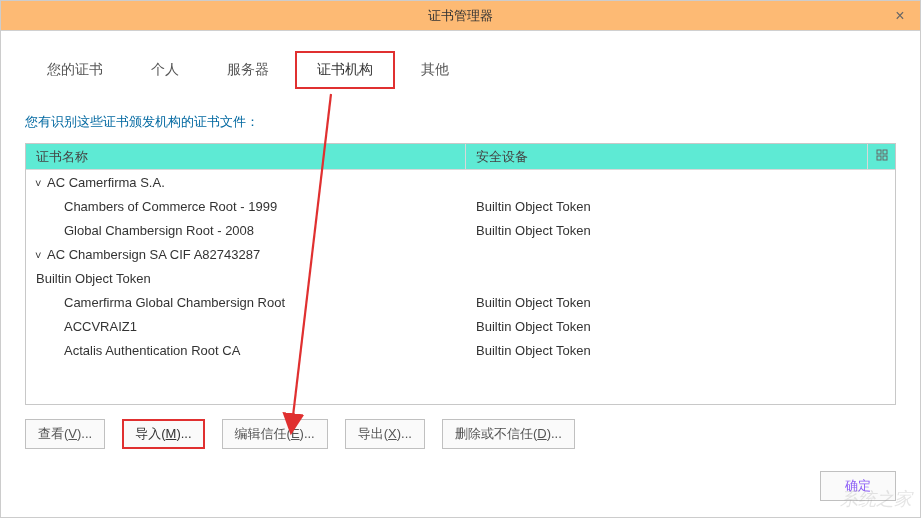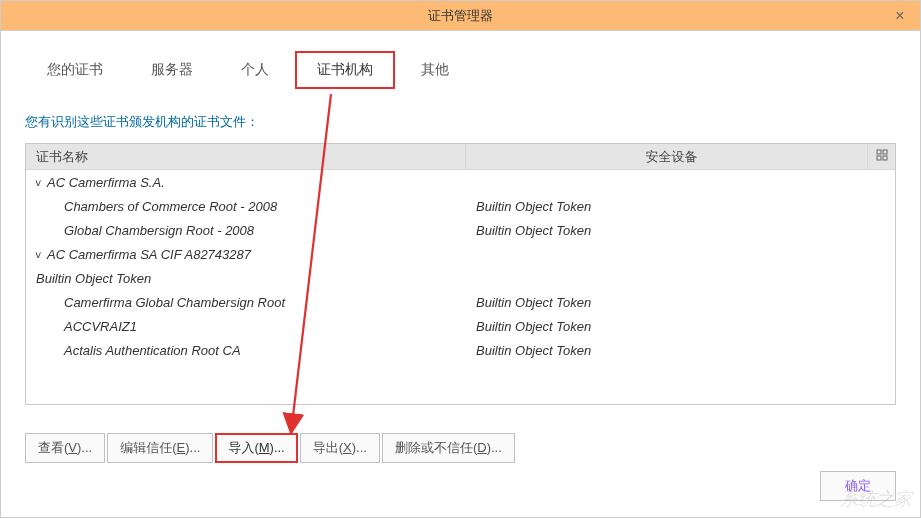--- a/index.html
+++ b/index.html
@@ -64,21 +64,21 @@
       font-size: 13px;
     }
     .table-wrap {
       border: 1px solid #c8c8c8;
       height: 262px;
       position: relative;
       display: flex;
       flex-direction: column;
     }
     .table-header {
-      background: #e5e5e5;
+      background: #5eead4;
       border-bottom: 1px solid #d8d8d8;
       display: flex;
       height: 26px;
       align-items: center;
       color: #444;
       font-size: 13px;
     }
     .col-name-h {
       flex: 0 0 440px;
       padding-left: 10px;
@@ -86,37 +86,35 @@
       height: 100%;
       display: flex;
       align-items: center;
     }
     .col-device-h {
       flex: 1;
       padding-left: 10px;
       height: 100%;
       display: flex;
       align-items: center;
-      justify-content: center;
     }
     .col-opts-h {
       flex: 0 0 28px;
       border-left: 1px solid #d8d8d8;
       display: flex;
       align-items: center;
       justify-content: center;
       height: 100%;
       cursor: pointer;
     }
     .table-body {
       flex: 1;
       overflow-y: scroll;
       overflow-x: hidden;
       background: #fff;
-      font-style: italic;
     }
     .table-body::-webkit-scrollbar { width: 16px; background: #f0f0f0; }
     .table-body::-webkit-scrollbar-thumb { background: #c8c8c8; }
     .table-body::-webkit-scrollbar-button { height: 16px; background: #e8e8e8; border:1px solid #d0d0d0; }
     .row {
       display: flex;
       height: 24px;
       align-items: center;
       font-size: 13px;
       color: #333;
@@ -126,23 +124,23 @@
       width: 10px;
       font-size: 11px;
       color: #333;
       margin-right: 2px;
     }
     .row.child .col-name { padding-left: 38px; }
     .row.group .col-name { padding-left: 9px; }
     .col-name { flex: 0 0 440px; white-space: nowrap; overflow: hidden; }
     .col-device { flex: 1; padding-left: 10px; color: #333; }
     .button-row {
-      margin-top: 28px;
-      display: flex;
-      gap: 2px;
+      margin-top: 14px;
+      display: flex;
+      gap: 17px;
     }
     .btn {
       background: #fafafa;
       border: 1px solid #c0c0c0;
       padding: 5px 12px;
       font-size: 13px;
       color: #555;
       cursor: pointer;
       font-family: inherit;
     }
@@ -184,22 +182,22 @@
   <span class="titlebar-title">证书管理器</span>
   <div class="close-btn">
     <span>×</span>
   </div>
 </div>
 
 <div class="content">
 
   <div class="tabs">
     <div class="tab"><span>您的证书</span></div>
+    <div class="tab"><span>个人</span></div>
     <div class="tab"><span>服务器</span></div>
-    <div class="tab"><span>个人</span></div>
     <div class="tab active"><span>证书机构</span></div>
     <div class="tab"><span>其他</span></div>
   </div>
 
   <div class="description">您有识别这些证书颁发机构的证书文件：</div>
 
   <div class="table-wrap">
     <div class="table-header">
       <div class="col-name-h">
           <span>证书名称</span>
@@ -217,29 +215,29 @@
             </svg>
         </span>
       </div>
     </div>
     <div class="table-body" id="tbody">
         <div class="row group">
           <div class="col-name"><span class="caret">˅</span><span>AC Camerfirma S.A.</span></div>
           <div class="col-device"></div>
         </div>
         <div class="row child">
-          <div class="col-name"><span>Chambers of Commerce Root - 2008</span></div>
+          <div class="col-name"><span>Chambers of Commerce Root - 1999</span></div>
           <div class="col-device">Builtin Object Token</div>
         </div>
         <div class="row child">
           <div class="col-name"><span>Global Chambersign Root - 2008</span></div>
           <div class="col-device">Builtin Object Token</div>
         </div>
         <div class="row group">
-          <div class="col-name"><span class="caret">˅</span><span>AC Camerfirma SA CIF A82743287</span></div>
+          <div class="col-name"><span class="caret">˅</span><span>AC Chambersign SA CIF A82743287</span></div>
           <div class="col-device"></div>
         </div>
         <div class="row child">
           <div class="col-device">Builtin Object Token</div>
         </div>
         <div class="row child">
           <div class="col-name"><span>Camerfirma Global Chambersign Root</span></div>
           <div class="col-device">Builtin Object Token</div>
         </div>
         <div class="row child">
@@ -248,22 +246,22 @@
         </div>
         <div class="row child">
           <div class="col-name"><span>Actalis Authentication Root CA</span></div>
           <div class="col-device">Builtin Object Token</div>
         </div>
       </div>
   </div>
 
   <div class="button-row">
     <button class="btn"><span>查看(</span><span class="mnemonic">V</span><span>)...</span></button>
+    <button class="btn import"><span>导入(</span><span class="mnemonic">M</span><span>)...</span></button>
     <button class="btn"><span>编辑信任(</span><span class="mnemonic">E</span><span>)...</span></button>
-    <button class="btn import"><span>导入(</span><span class="mnemonic">M</span><span>)...</span></button>
     <button class="btn"><span>导出(</span><span class="mnemonic">X</span><span>)...</span></button>
     <button class="btn"><span>删除或不信任(</span><span class="mnemonic">D</span><span>)...</span></button>
   </div>
 
 </div>
 
 <button class="btn ok"><span>确定</span></button>
 
 <svg class="arrow-overlay">
   <defs>

